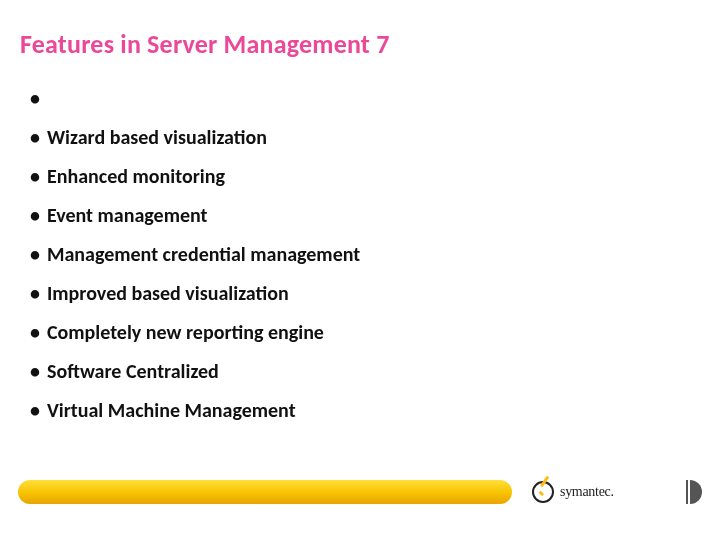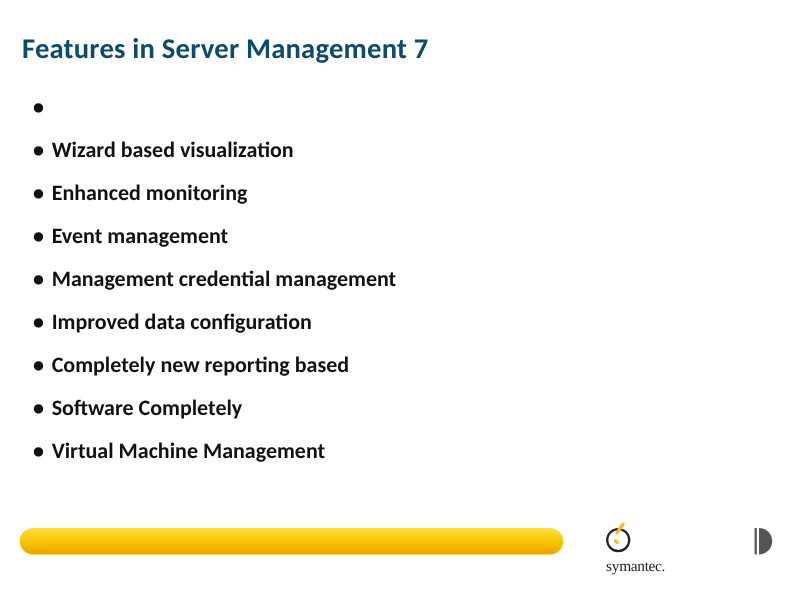--- a/index.html
+++ b/index.html
@@ -10,21 +10,21 @@
     height: 540px;
     background: #fff;
     overflow: hidden;
   }
   .title {
     position: absolute;
     top: 28px;
     left: 20px;
     font-size: 26px;
     font-weight: 700;
-    color: #0c4a6e;
+    color: #ec4899;
     letter-spacing: 0.2px;
   }
   .bullets {
     position: absolute;
     top: 86px;
     left: 30px;
     right: 40px;
   }
   .bullet-item {
     display: flex;
@@ -61,28 +61,27 @@
     right: 18px;
     bottom: 36px;
     width: 12px;
     height: 24px;
     background: #555;
     border-top-right-radius: 12px;
     border-bottom-right-radius: 12px;
   }
   .logo {
     position: absolute;
-    right: 39px;
+    right: 58px;
     bottom: 36px;
     width: 130px;
     height: 24px;
     display: flex;
-    align-items: flex-start;
+    align-items: center;
     gap: 6px;
-    flex-direction: column;
   }
   .logo-mark {
     position: relative;
     width: 22px;
     height: 22px;
     border: 2.2px solid #222;
     border-radius: 50%;
     flex: 0 0 auto;
   }
   .logo-mark::before {
@@ -137,29 +136,29 @@
     <div class="bullet-item">
       <span class="bullet-dot">•</span>
       <span>Event management</span>
     </div>
     <div class="bullet-item">
       <span class="bullet-dot">•</span>
       <span>Management credential management</span>
     </div>
     <div class="bullet-item">
       <span class="bullet-dot">•</span>
-      <span>Improved data configuration</span>
+      <span>Improved based visualization</span>
     </div>
     <div class="bullet-item">
       <span class="bullet-dot">•</span>
-      <span>Completely new reporting based</span>
+      <span>Completely new reporting engine</span>
     </div>
     <div class="bullet-item">
       <span class="bullet-dot">•</span>
-      <span>Software Completely</span>
+      <span>Software Centralized</span>
     </div>
     <div class="bullet-item">
       <span class="bullet-dot">•</span>
       <span>Virtual Machine Management</span>
     </div>
   </div>
 
   <div class="footer-bar"></div>
 
   <div class="logo">

